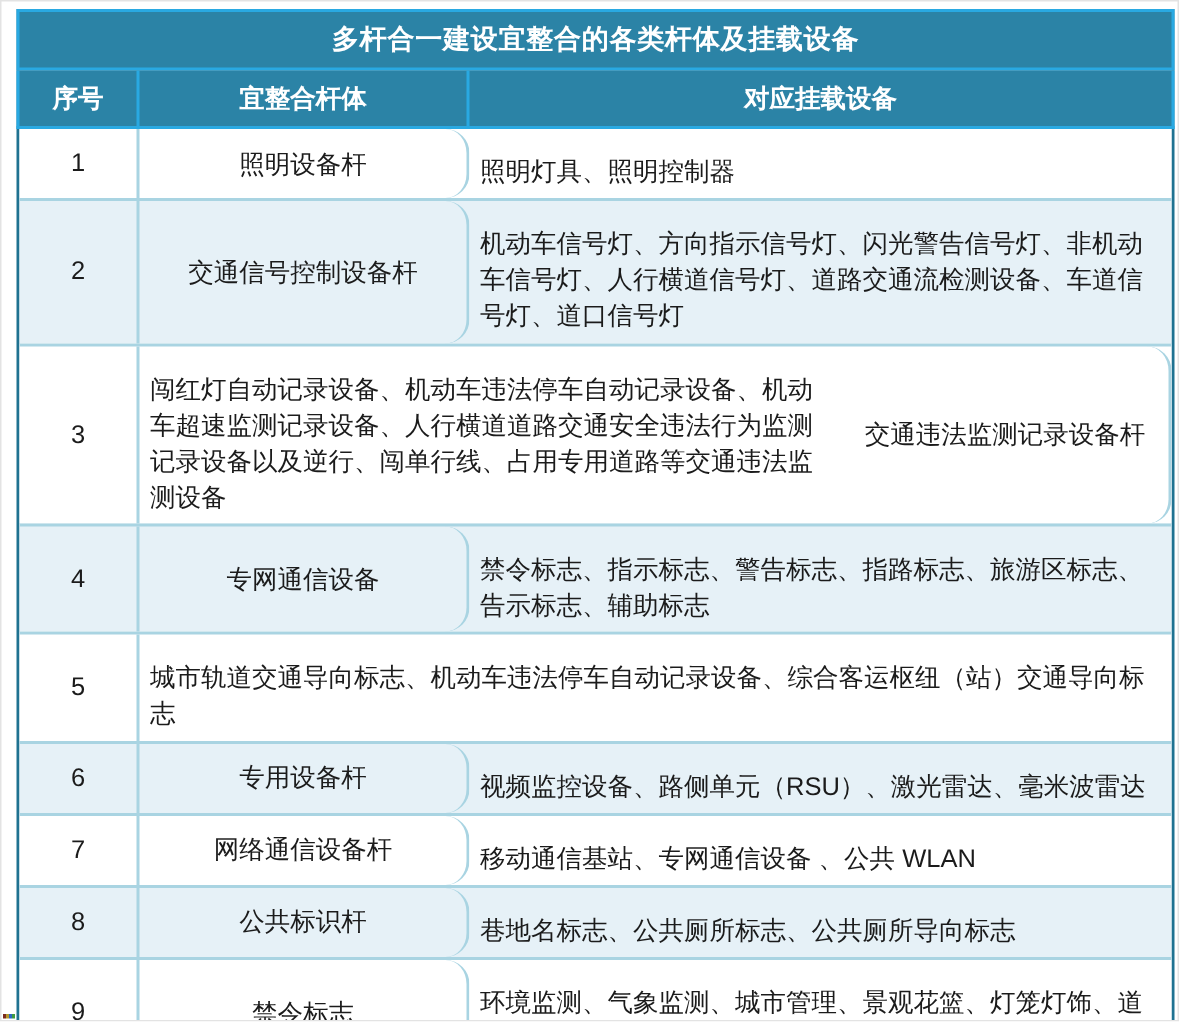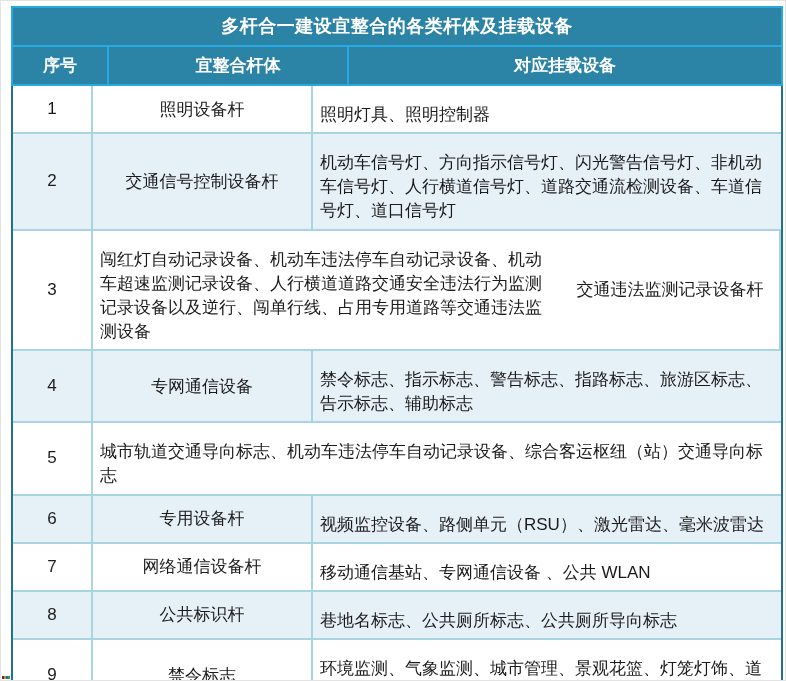--- a/index.html
+++ b/index.html
@@ -48,22 +48,22 @@
     color: #ffffff;
     font-weight: bold;
     font-size: 17px;
     height: 39px;
   }
   .hcell {
     display: flex;
     align-items: center;
     justify-content: center;
   }
-  .hc1 { width: 96px;  border-right: 2px solid var(--brightBlue, #29A9E2); }
-  .hc2 { width: 220px; border-right: 2px solid var(--brightBlue, #29A9E2); margin-left: 20px; }
+  .hc1 { width: 80px;  border-right: 2px solid var(--brightBlue, #29A9E2); }
+  .hc2 { width: 220px; border-right: 2px solid var(--brightBlue, #29A9E2); }
   .hc3 { flex: 1; }
 
   
   .tbody {
     border-left: 2px solid var(--darkBorder, #1F7291);
     border-right: 2px solid var(--darkBorder, #1F7291);
     border-bottom: 3px solid var(--darkBorder, #1F7291);
     font-size: 17px;
     color: #1b1b1b;
   }
@@ -86,20 +86,21 @@
     width: 80px;
     justify-content: center;
     border-right: 2px solid var(--gridLight, #A9D4E2);
   }
   .tc-pole {
     width: 220px;
     justify-content: center;
     text-align: center;
     padding: 2px 4px;
     border-right: 2px solid var(--gridLight, #A9D4E2);
+    border-radius: 16px;
   }
   .tc-devices {
     flex: 1;
     padding: 5px 8px 5px 7px;
     line-height: 1.42;
     margin-top: 12px;
   }
 
   
   .artifact {

